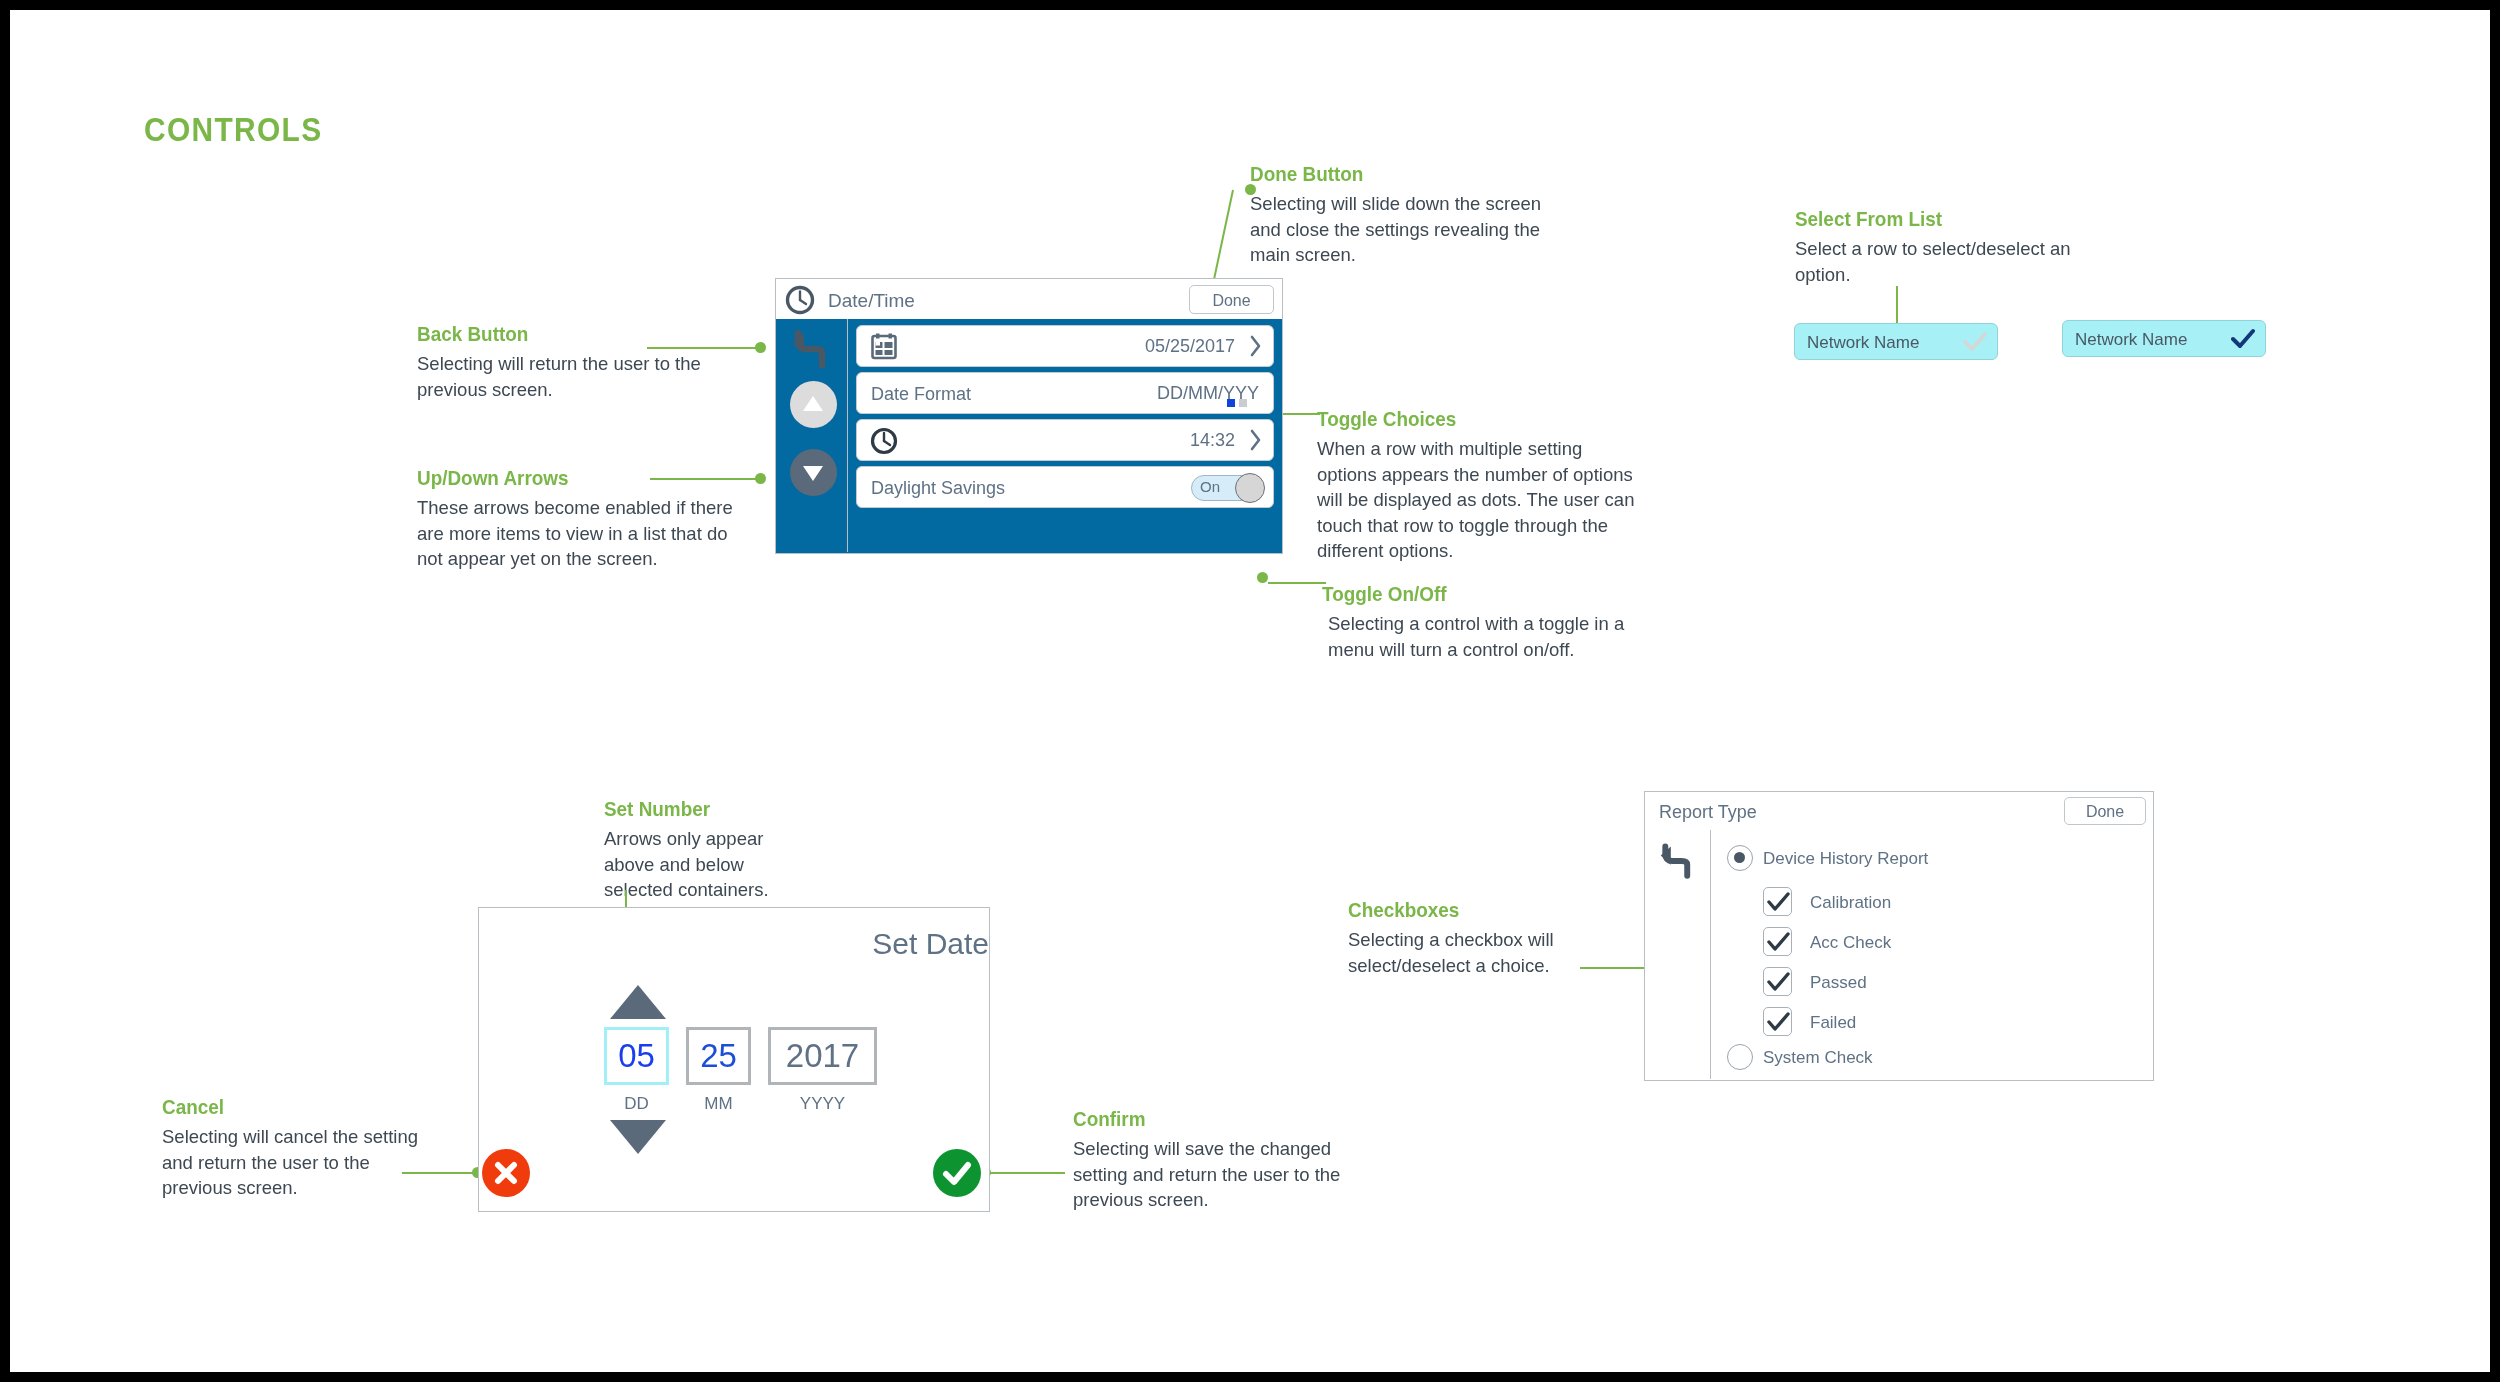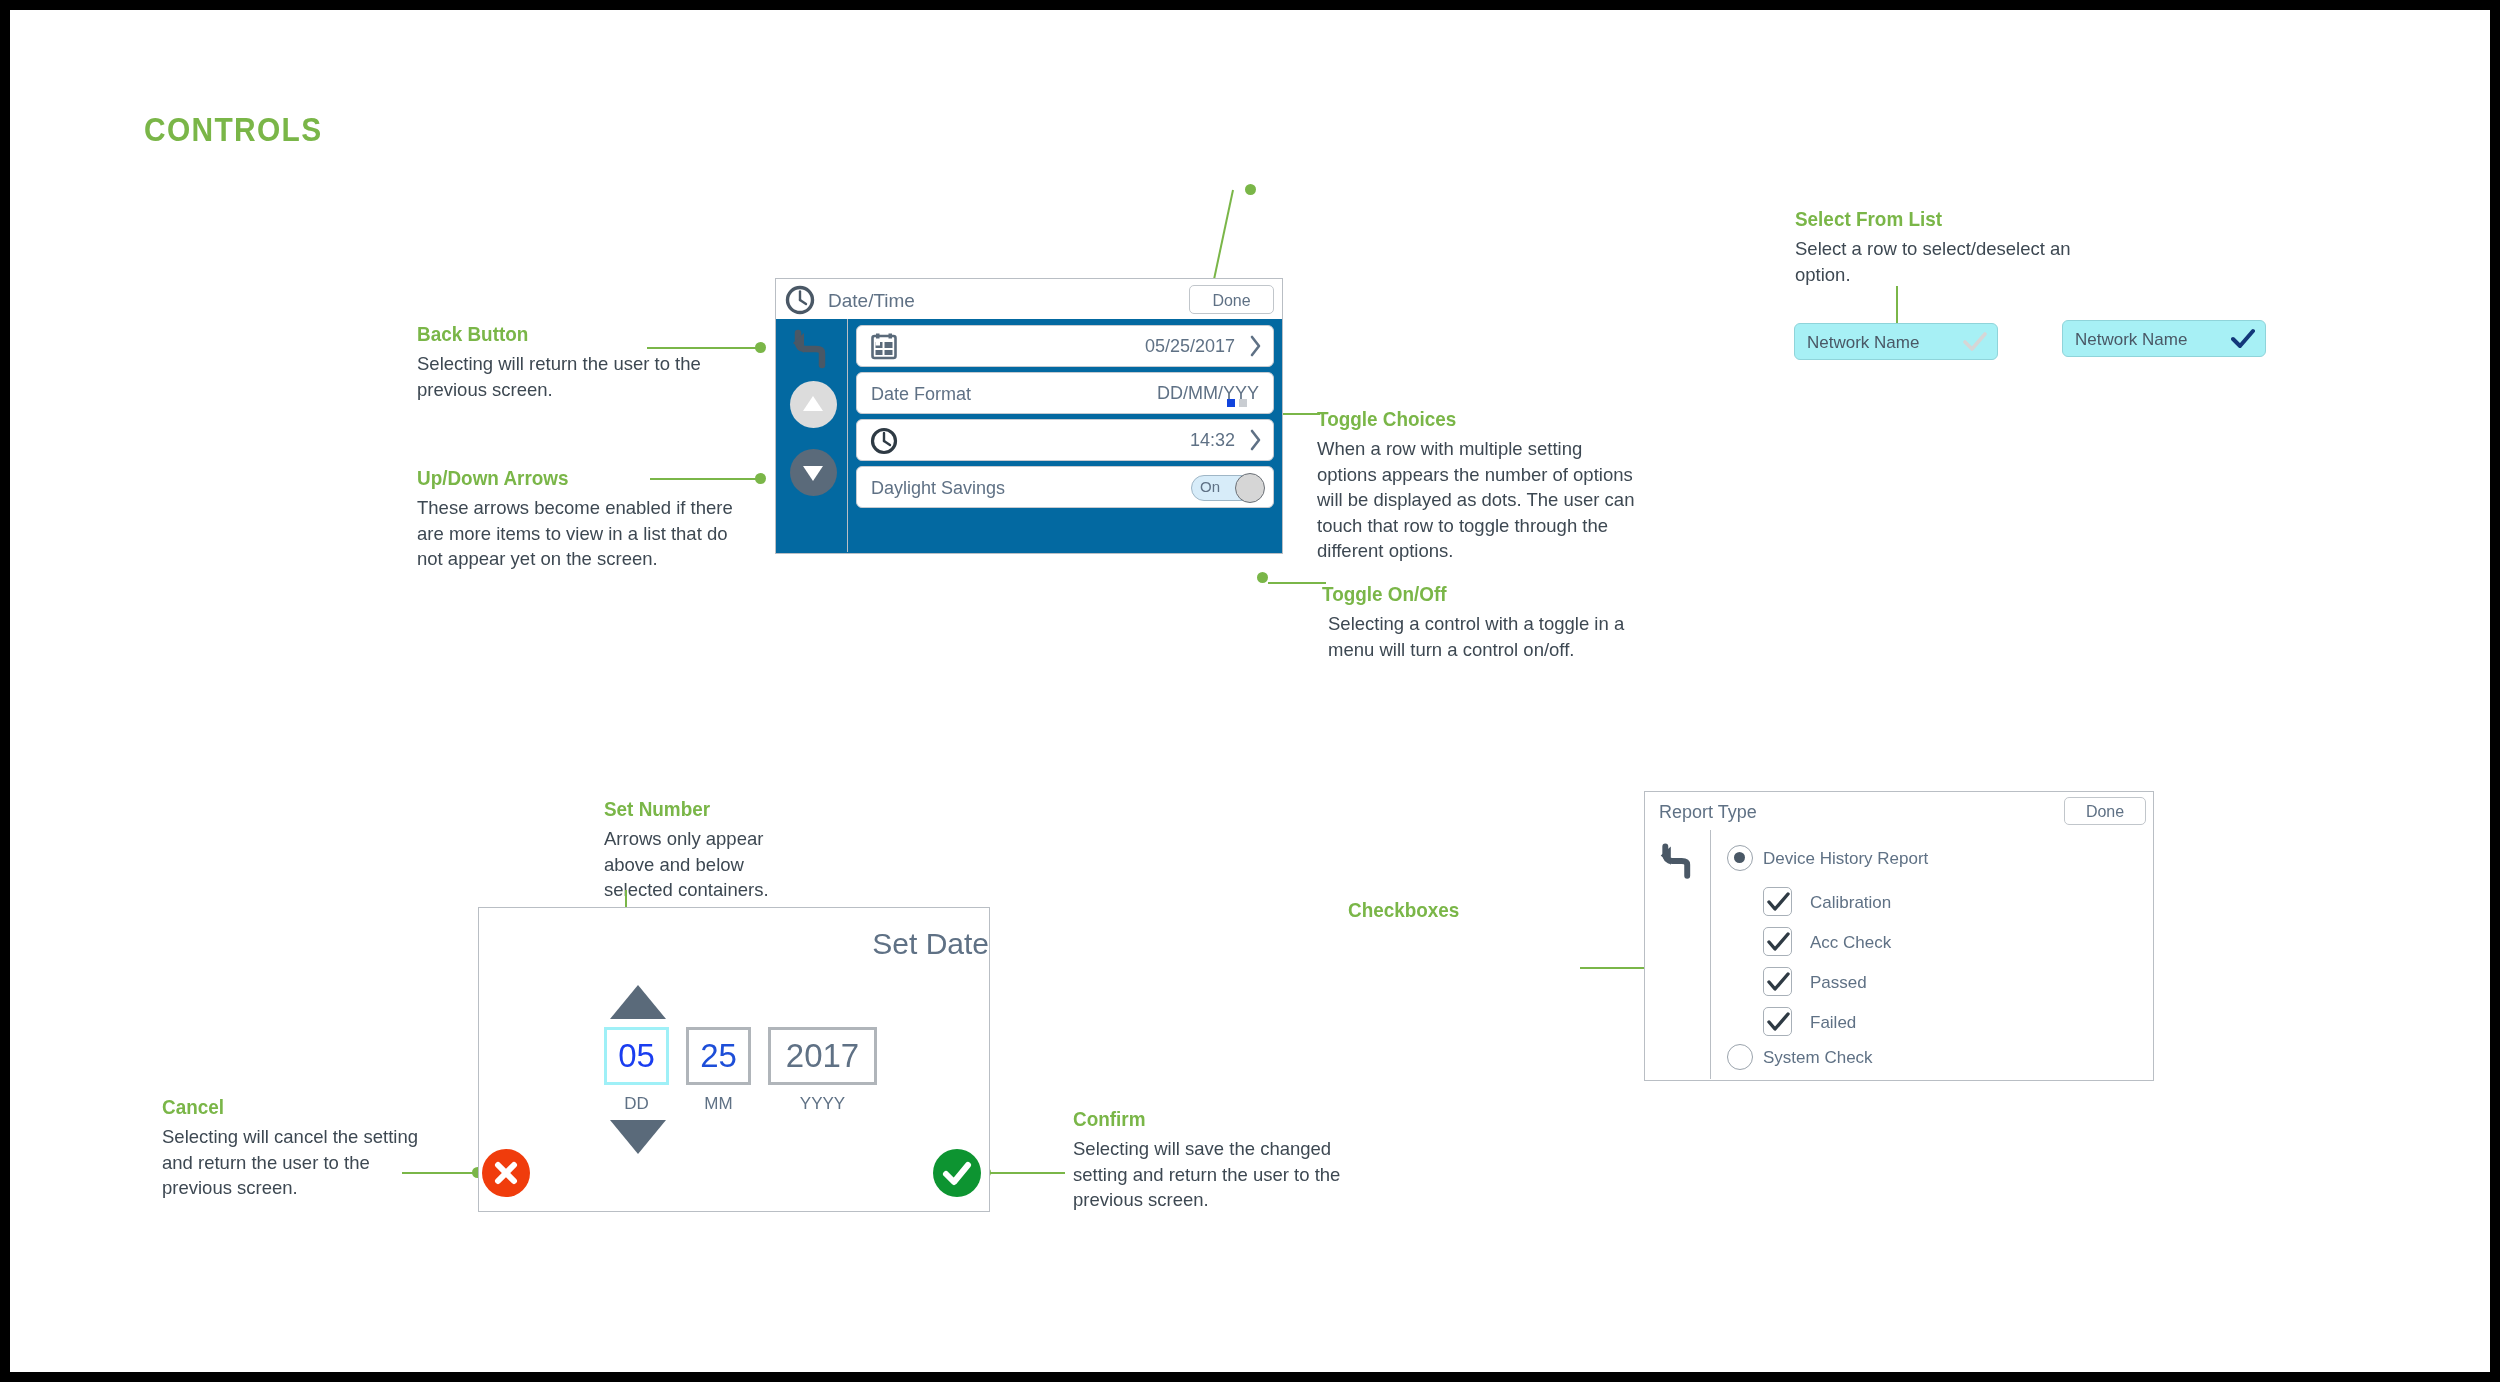--- a/index.html
+++ b/index.html
@@ -234,20 +234,24 @@
   <div class="lead h" style="left:637px;top:337px;width:113px;"></div>
   <div class="dot" style="left:745px;top:332px;"></div>
 
   <div class="ann" style="left:407px;top:456px;width:340px;">
     <div class="ann-title">Up/Down Arrows</div>
     <div class="ann-body" style="width:333px;">These arrows become enabled if there are more items to view in a list that do not appear yet on the screen.</div>
   </div>
   <div class="lead h" style="left:640px;top:468px;width:110px;"></div>
   <div class="dot" style="left:745px;top:463px;"></div>
 
+  <div class="ann" style="left:1240px;top:152px;width:320px;">
+    <div class="ann-title">Done Button</div>
+    <div class="ann-body" style="width:305px;">Selecting will slide down the screen and close the settings revealing the main screen.</div>
+  </div>
   <div class="lead v" style="left:1222px;top:180px;height:95px;transform:rotate(12deg);transform-origin:top center;"></div>
   <div class="dot" style="left:1235px;top:174px;"></div>
 
   <div class="ann" style="left:1307px;top:397px;width:330px;">
     <div class="ann-title">Toggle Choices</div>
     <div class="ann-body" style="width:325px;">When a row with multiple setting options appears the number of options will be displayed as dots. The user can touch that row to toggle through the different options.</div>
   </div>
   <div class="lead h" style="left:1244px;top:403px;width:66px;"></div>
   <div class="dot" style="left:1234px;top:398px;"></div>
 
@@ -281,20 +285,21 @@
 
   <div class="ann" style="left:1063px;top:1097px;width:300px;">
     <div class="ann-title">Confirm</div>
     <div class="ann-body" style="width:280px;">Selecting will save the changed setting and return the user to the previous screen.</div>
   </div>
   <div class="lead h" style="left:977px;top:1162px;width:78px;"></div>
   <div class="dot" style="left:970px;top:1157px;"></div>
 
   <div class="ann" style="left:1338px;top:888px;width:300px;">
     <div class="ann-title">Checkboxes</div>
+    <div class="ann-body" style="width:285px;">Selecting a checkbox will select/deselect a choice.</div>
   </div>
   <div class="lead h" style="left:1570px;top:957px;width:150px;"></div>
   <div class="dot" style="left:1714px;top:952px;"></div>
 
   <div class="dt-panel">
 
     <div class="dt-header">
       <div class="dt-clock">
         <svg width="30" height="30" viewBox="0 0 30 30">
           <circle cx="15" cy="15" r="12.5" fill="none" stroke="#4a5866" stroke-width="3.4"></circle>

